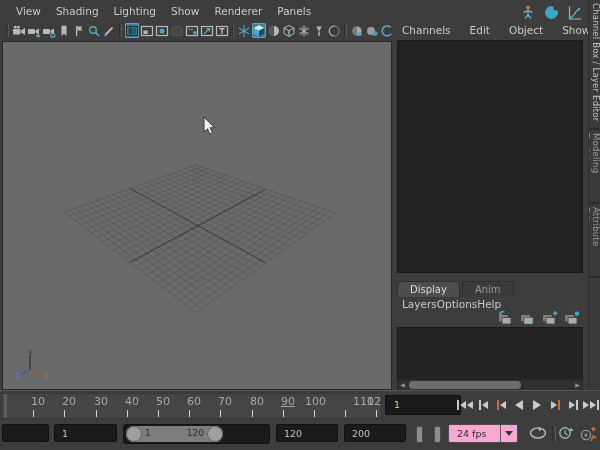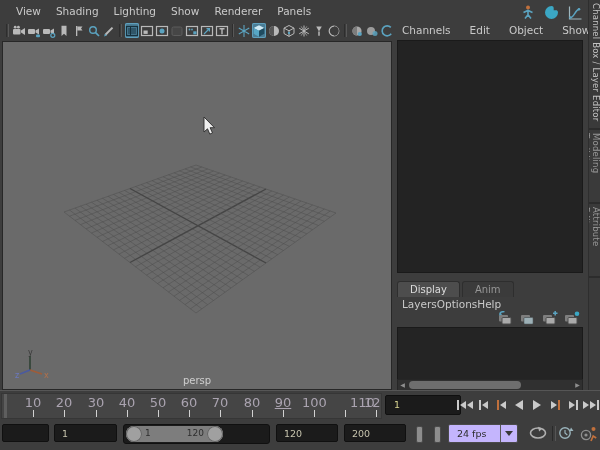--- a/index.html
+++ b/index.html
@@ -34,41 +34,41 @@
   .scroll-arrow{position:absolute;top:0;width:9px;height:10px;font-size:6px;line-height:10px;text-align:center;color:#8f8f8f;}
   #hthumb{position:absolute;left:11px;top:1px;width:112px;height:8px;background:#6e6e6e;border-radius:4px;}
   
   #side-strip{position:absolute;left:588px;top:0;width:12px;height:390px;background:#3a3a3a;border-left:1px solid #2e2e2e;}
   .vtab{writing-mode:vertical-rl;font-size:8.5px;color:#989898;padding:3px 0;border-bottom:2px solid #2c2c2c;width:12px;overflow:hidden;text-align:left;letter-spacing:.2px;}
   .vtab.active{color:#c2c2c2;}
   
   #timeline-row{position:absolute;left:0;top:390px;width:600px;height:29px;background:#3d3d3d;border-top:1px solid #565656;}
   #timeline{position:absolute;left:1px;top:2px;width:379px;height:24px;background:#454545;border:1px solid #363636;overflow:hidden;}
   .tick{position:absolute;bottom:1px;width:1px;height:7px;background:#d2d2d2;}
-  .tick-label{position:absolute;top:1px;width:24px;margin-left:-12px;text-align:center;font-size:13px;color:#aaa3b0;}
+  .tick-label{position:absolute;top:1px;width:24px;margin-left:-12px;text-align:right;font-size:11px;color:#aaa3b0;}
   #cur-frame-marker{position:absolute;left:2px;top:0;width:3px;height:24px;background:#5e5e5e;}
   #current-frame-field{position:absolute;left:385px;top:4px;width:66px;height:18px;background:#1b1b1b;border:1px solid #101010;border-radius:2px;font-size:9.5px;line-height:18px;padding-left:8px;color:#d9d591;}
   #playback{position:absolute;left:456px;top:2px;width:144px;height:24px;display:flex;align-items:center;}
   .pbtn{width:18px;height:22px;display:flex;align-items:center;justify-content:center;gap:1px;background:transparent;border:none;padding:0;cursor:default;}
   .pbar{width:2px;height:10px;background:#cacaca;}
   .pbar.orange{background:#c1703c;}
   .tri-l{width:0;height:0;border-top:4px solid transparent;border-bottom:4px solid transparent;border-right:6px solid #cacaca;}
   .tri-r{width:0;height:0;border-top:4px solid transparent;border-bottom:4px solid transparent;border-left:6px solid #cacaca;}
   .big.tri-l{border-top-width:5px;border-bottom-width:5px;border-right-width:8px;}
   .big.tri-r{border-top-width:5px;border-bottom-width:5px;border-left-width:8px;}
   
   #range-row{position:absolute;left:0;top:419px;width:600px;height:31px;background:#3d3d3d;}
   .field{position:absolute;top:5px;height:18px;background:#1b1b1b;border:1px solid #101010;border-radius:2px;font-size:9.5px;line-height:18px;padding-left:7px;color:#c6c3ad;box-sizing:border-box;}
   #range-slider{position:absolute;left:123px;top:5px;width:147px;height:20px;background:#1b1b1b;border:1px solid #101010;border-radius:3px;box-sizing:border-box;}
   #range-inner{position:absolute;left:2px;top:1px;width:97px;height:16px;background:#7d7d7d;border-radius:8px;}
   .range-handle{position:absolute;top:0;width:16px;height:16px;background:#a0a0a0;border-radius:50%;box-shadow:inset 0 0 0 1px #646464;}
   #range-start-label{position:absolute;left:19px;top:2px;font-size:9px;color:#2e2e2e;}
   #range-end-label{position:absolute;right:19px;top:2px;font-size:9px;color:#2e2e2e;}
   .mini-pill{position:absolute;top:7px;width:5px;height:15px;background:#8d8d8d;border:1px solid #4a4a4a;border-radius:2px;}
-  #fps-dropdown{position:absolute;left:448px;top:5px;width:70px;height:19px;background:#c4b5fd;border:1px solid #4a4a4a;border-radius:2px;box-sizing:border-box;text-align:center;}
+  #fps-dropdown{position:absolute;left:448px;top:5px;width:70px;height:19px;background:#f9a8d4;border:1px solid #4a4a4a;border-radius:2px;box-sizing:border-box;text-align:center;}
   #fps-label{position:absolute;left:8px;top:0;font-size:9.5px;line-height:17px;color:#2d2d2d;}
   #fps-arrow{position:absolute;right:0;top:0;width:16px;height:17px;border-left:1px solid #585858;display:flex;align-items:center;justify-content:center;}
   #fps-arrow:before{content:"";width:0;height:0;border-left:4px solid transparent;border-right:4px solid transparent;border-top:5px solid #383838;}
   .rr-sep{position:absolute;top:7px;width:2px;height:15px;border-left:1px solid #2a2a2a;border-right:1px solid #555;}
   .rr-icon{position:absolute;top:5px;display:flex;align-items:center;justify-content:center;}
   #cursor{position:absolute;left:203px;top:116px;pointer-events:none;}
 </style>
 </head>
 <body>
 
@@ -288,21 +288,20 @@
         <line x1="171" y1="130.83333333333331" x2="309.6666666666667" y2="187.66666666666666" stroke="#4f4f4f" stroke-width="0.65" opacity="0.8"></line>
         <line x1="176.5" y1="258.375" x2="315.5" y2="165" stroke="#4f4f4f" stroke-width="0.65" opacity="0.8"></line>
         <line x1="176.5" y1="128.875" x2="315.5" y2="183.5" stroke="#4f4f4f" stroke-width="0.65" opacity="0.8"></line>
         <line x1="182" y1="262.5833333333333" x2="321.3333333333333" y2="167" stroke="#4f4f4f" stroke-width="0.65" opacity="0.8"></line>
         <line x1="182" y1="126.91666666666667" x2="321.3333333333333" y2="179.33333333333334" stroke="#4f4f4f" stroke-width="0.65" opacity="0.8"></line>
         <line x1="187.5" y1="266.7916666666667" x2="327.1666666666667" y2="169" stroke="#4f4f4f" stroke-width="0.65" opacity="0.8"></line>
         <line x1="187.5" y1="124.95833333333333" x2="327.1666666666667" y2="175.16666666666666" stroke="#4f4f4f" stroke-width="0.65" opacity="0.8"></line>
         <line x1="193" y1="271" x2="333" y2="171" stroke="#4f4f4f" stroke-width="0.65" opacity="0.8"></line>
         <line x1="193" y1="123" x2="333" y2="171" stroke="#4f4f4f" stroke-width="0.65" opacity="0.8"></line>
       </svg>
-    <div id="persp-label">persp</div>
     <svg id="axis-gizmo" width="36" height="34">
         <line x1="15" y1="21" x2="15" y2="7" stroke="#2f4234" stroke-width="1.6"></line>
         <line x1="15" y1="21" x2="27" y2="25" stroke="#a05c38" stroke-width="1.6"></line>
         <line x1="15" y1="21" x2="5" y2="25" stroke="#4a5aa0" stroke-width="1.6"></line>
         <text x="13" y="6" font-size="8" fill="#3a3a3a" font-family="DejaVu Sans">y</text>
         <text x="29" y="29" font-size="8" fill="#b4714a" font-family="DejaVu Sans">x</text>
         <text x="0" y="29" font-size="8" fill="#6a78c0" font-family="DejaVu Sans">z</text>
       </svg>
   </div>
 

